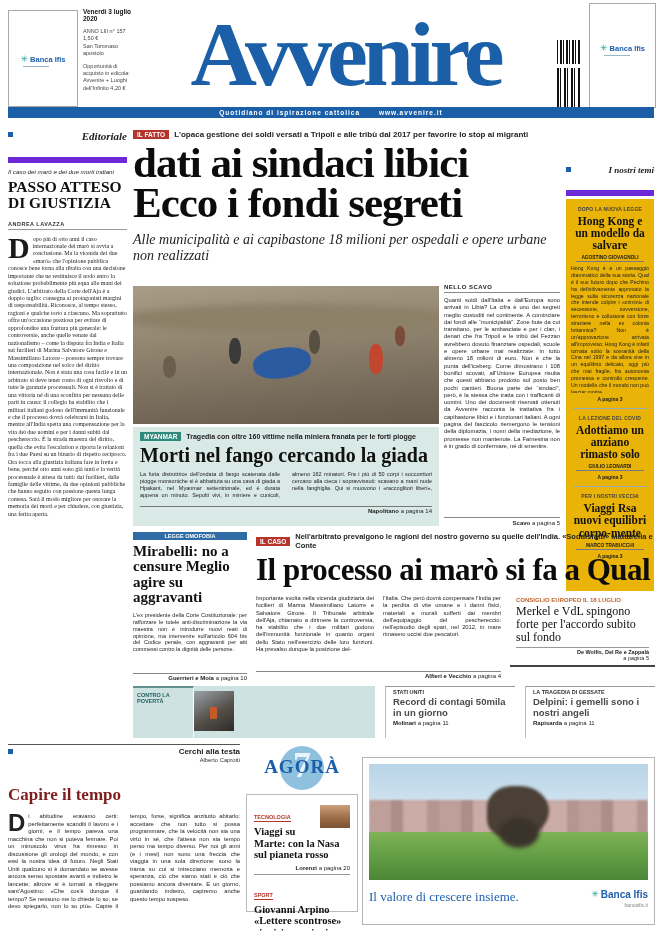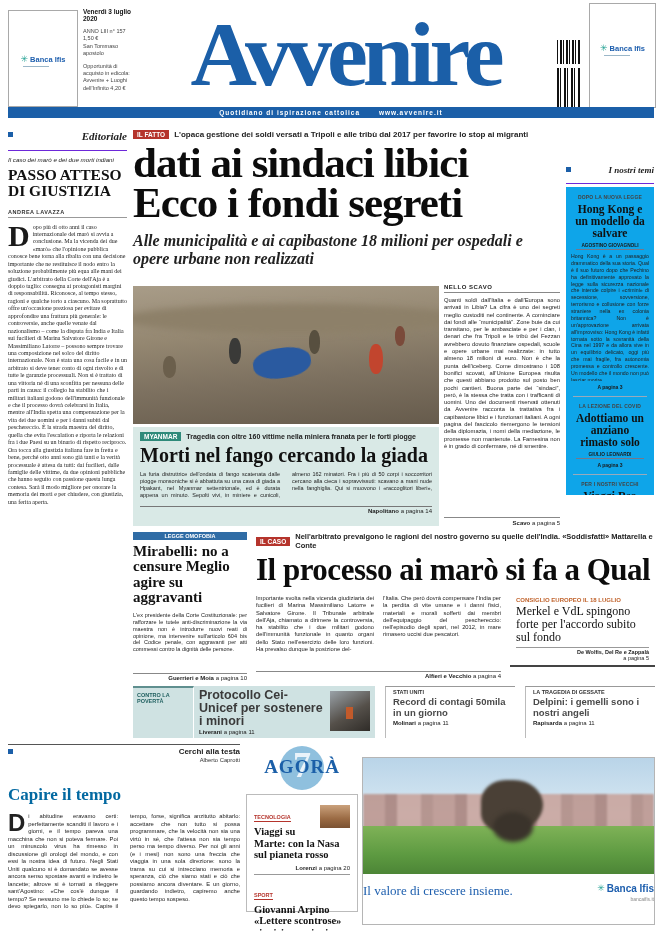--- a/index.html
+++ b/index.html
@@ -23,42 +23,42 @@
   .masthead{position:absolute;left:133px;top:8px;width:424px;text-align:center;
             font-size:92px;font-weight:bold;color:#1b5fa8;letter-spacing:-5px;line-height:1;}
   .barcode{position:absolute;left:557px;top:40px;width:23px;}
   .barcode .seg1{height:24px;background:repeating-linear-gradient(90deg,#111 0 1px,#fff 1px 3px,#111 3px 5px,#fff 5px 6px);}
   .barcode .seg2{margin-top:4px;height:40px;background:repeating-linear-gradient(90deg,#111 0 2px,#fff 2px 3px,#111 3px 4px,#fff 4px 7px);}
   .blue-bar{position:absolute;left:8px;top:107px;width:646px;height:11px;background:#1b5fa8;
             color:#fff;font-family:"Liberation Sans",sans-serif;font-size:6.5px;font-weight:bold;
             text-align:center;line-height:11px;letter-spacing:1px;}
   .blue-bar span{margin:0 8px;}
   
-  .section-head{position:relative;border-bottom:1px solid #6d28d9;padding-bottom:8px;text-align:right;
+  .section-head{position:relative;border-bottom:6px solid #6d28d9;padding-bottom:15px;text-align:right;
                 font-weight:bold;font-style:italic;font-size:11px;color:#222;}
   .sq{position:absolute;left:0;top:2px;width:5px;height:5px;background:#1b5fa8;}
   .kicker-row{display:flex;align-items:center;gap:5px;font-family:"Liberation Sans",sans-serif;}
   .kicker-label{color:#fff;font-size:6.5px;font-weight:bold;padding:1px 4px;white-space:nowrap;}
   .red{background:#b5342c;} .teal{background:#2e8a7a;} .blue{background:#2f6ca5;}
   .kicker-text{font-size:8px;font-weight:bold;color:#222;}
   .byline{font-family:"Liberation Sans",sans-serif;font-size:6px;text-align:right;color:#222;}
   .byline b{font-weight:bold;}
   .smallbody{font-family:"Liberation Sans",sans-serif;text-align:justify;color:#222;}
   
   .editorial{position:absolute;left:8px;top:130px;width:119px;}
   .ed-kicker{margin-top:5px;font-size:6.2px;font-style:italic;font-family:"Liberation Sans",sans-serif;}
   .ed-title{font-size:15.5px;font-weight:bold;line-height:1.05;margin-top:4px;color:#111;}
   .ed-author{margin-top:9px;font-family:"Liberation Sans",sans-serif;font-size:5.5px;font-weight:bold;
              color:#333;border-bottom:1px solid #999;padding-bottom:2px;letter-spacing:.5px;}
   .ed-body{margin-top:6px;font-size:6px;line-height:1.24;height:478px;overflow:hidden;}
   .dropcap{float:left;font-size:30px;line-height:.82;padding-right:3px;font-weight:bold;}
   
   .lead{position:absolute;left:133px;top:130px;width:427px;}
   .headline{font-size:43px;font-weight:bold;line-height:.94;letter-spacing:-1px;color:#0c0c0c;margin-top:4px;}
-  .subhead{margin-top:8px;font-size:16px;font-weight:bold;font-style:italic;color:#222;}
+  .subhead{margin-top:8px;font-size:14px;font-weight:normal;font-style:italic;color:#222;}
   
   .photo{position:absolute;left:133px;top:286px;width:306px;height:138px;overflow:hidden;
          background:linear-gradient(175deg,#a89c88 0%,#948771 35%,#7d7160 65%,#665b4c 100%);}
   .photo .ridge{position:absolute;left:-10px;top:18px;width:340px;height:30px;background:#8d8069;
                 border-radius:50%;filter:blur(3px);}
   .photo .blob{position:absolute;border-radius:45%;filter:blur(.4px);}
   
   .scavo{position:absolute;left:444px;top:284px;width:116px;height:242px;}
   .scavo-author{font-family:"Liberation Sans",sans-serif;font-size:6px;font-weight:bold;letter-spacing:.5px;
                 border-bottom:1px solid #888;padding-bottom:2px;color:#222;}
@@ -66,21 +66,21 @@
   .scavo-byline{position:absolute;bottom:0;left:0;right:0;border-top:1px solid #888;padding-top:2px;}
   
   .myanmar{position:absolute;left:133px;top:427px;width:306px;height:99px;background:#d9e9e6;
            padding:5px 7px;box-sizing:border-box;}
   .my-head{font-size:20px;font-weight:bold;color:#111;margin-top:3px;}
   .my-cols{margin-top:4px;column-count:2;column-gap:12px;font-size:5.5px;line-height:1.25;height:33px;overflow:hidden;}
   .my-byline{border-top:1px solid #777;margin-top:2px;padding-top:1px;}
   
   .rail{position:absolute;left:566px;top:130px;width:88px;margin-top:35px;}
   .rail .section-head{font-size:9px;}
-  .rail-box{margin-top:3px;background:#0ea5e9;padding:7px 5px 5px;box-sizing:border-box;height:308px;overflow:hidden;}
+  .rail-box{margin-top:3px;background:#eab308;padding:7px 5px 5px;box-sizing:border-box;height:392px;overflow:hidden;}
   .rail-kicker{font-family:"Liberation Sans",sans-serif;font-size:5px;font-weight:bold;color:#444;
                text-align:center;letter-spacing:.2px;}
   .rail-title{font-size:11.5px;font-weight:bold;text-align:center;line-height:1.05;margin-top:3px;color:#111;}
   .rail-author{margin-top:4px;text-align:center;font-family:"Liberation Sans",sans-serif;font-size:4.8px;
                font-weight:bold;border-bottom:1px solid #778;padding-bottom:1px;width:86%;margin-left:auto;margin-right:auto;}
   .rail-body{margin-top:3px;font-size:5.2px;line-height:1.32;height:128px;overflow:hidden;}
   .rail-pageref{text-align:center;font-family:"Liberation Sans",sans-serif;font-size:5px;font-weight:bold;margin-top:3px;}
   .rail-div{border-top:1px solid #9ab;margin:6px 2px;}
   
   .omofobia{position:absolute;left:133px;top:532px;width:114px;height:150px;}
@@ -113,41 +113,41 @@
   .strip-photo::after{content:"";position:absolute;left:16px;top:16px;width:7px;height:12px;background:#c25a2a;}
   .strip-box{flex:1;border-top:1px solid #999;border-left:1px solid #bbb;padding:2px 7px;}
   .strip-kicker{font-size:5.5px;font-weight:bold;color:#333;}
   .strip-title{font-size:9.5px;font-weight:bold;color:#4a4a4a;line-height:1.12;margin-top:2px;}
   .strip-byline{margin-top:2px;text-align:left;}
   
   .bottomleft{position:absolute;left:8px;top:744px;width:232px;}
   .bl-head{position:relative;border-top:1px solid #555;padding-top:2px;text-align:right;}
   .bl-rubric{font-family:"Liberation Sans",sans-serif;font-weight:bold;font-size:8px;color:#222;}
   .bl-author{font-family:"Liberation Sans",sans-serif;font-size:5.8px;color:#333;margin-top:1px;}
-  .bl-title{font-size:17px;font-weight:bold;color:#0369a1;margin-top:22px;}
+  .bl-title{font-size:17px;font-weight:bold;color:#7f1d1d;margin-top:22px;}
   .bl-body{margin-top:8px;column-count:2;column-gap:12px;font-size:5.8px;line-height:1.3;height:116px;overflow:hidden;}
   
   .agora{position:absolute;left:246px;top:744px;width:112px;}
   .agora-logohold{position:relative;height:48px;}
   .agora-circle{position:absolute;left:34px;top:2px;width:44px;height:44px;border-radius:50%;background:#8fc0de;}
   .agora-num{position:absolute;left:34px;top:0px;width:44px;text-align:center;font-size:36px;font-weight:bold;
              color:#eaf3fa;line-height:1.2;}
   .agora-word{position:absolute;left:0;top:12px;width:100%;text-align:center;font-size:19px;font-weight:bold;
               color:#1b5fa8;letter-spacing:1px;}
   .agora-box{border:1px solid #bbb;margin-top:2px;padding:10px 7px 6px;height:118px;box-sizing:border-box;}
   .ag-label{display:inline-block;color:#b5342c;font-family:"Liberation Sans",sans-serif;font-size:5.5px;
             font-weight:bold;border-bottom:1px solid #b5342c;padding-bottom:1px;}
   .ag-photo{float:right;width:30px;height:23px;margin-left:4px;
             background:linear-gradient(#caa17c 0%,#9a6a43 60%,#7b5233 100%);}
   .ag-title{font-size:10.5px;font-weight:bold;line-height:1.1;margin-top:3px;color:#111;clear:none;}
   .ag-byline{margin-top:4px;border-bottom:1px solid #999;padding-bottom:3px;}
   .ag-item2{margin-top:8px;}
   
   .bottomad{position:absolute;left:362px;top:757px;width:293px;height:168px;border:1px solid #b5b5b5;
-            background:#fff;padding:0;box-sizing:border-box;}
+            background:#fff;padding:6px;box-sizing:border-box;}
   .ad-image{position:relative;height:116px;overflow:hidden;
             background:linear-gradient(#b9d4e8 0%,#d9e9f3 50%,#cfe3ef 58%);}
   .ad-grass{position:absolute;left:0;right:0;bottom:0;height:48px;
             background:linear-gradient(#7fb257 0%,#5d9a41 60%,#4c8536 100%);}
   .ad-town{position:absolute;left:0;right:0;top:36px;height:34px;opacity:.85;filter:blur(1px);
            background:repeating-linear-gradient(90deg,#bc938b 0 22px,#a87f78 22px 34px,#c9a29a 34px 58px,#b08880 58px 70px);}
   .ad-hand{position:absolute;left:118px;top:22px;width:62px;height:52px;background:#4a4036;
            border-radius:46% 54% 60% 40%;filter:blur(1.5px);}
   .ad-hand2{position:absolute;left:130px;top:54px;width:40px;height:30px;background:#3a332b;
             border-radius:50%;filter:blur(2px);}
@@ -313,26 +313,20 @@
       </div>
     </div>
     <div class="byline maro-byline">
       <b>Alfieri e Vecchio</b> <span>a pagina 4</span>
     </div>
   </div>
 
   <div class="strip">
     <div class="strip-box1">
       <div class="strip-label">CONTRO LA POVERTÀ</div>
-      <div class="strip-main">
-        <div class="strip-title1">Protocollo Cei-Unicef per sostenere i minori</div>
-        <div class="byline strip-byline">
-          <b>Liverani</b> <span>a pagina 11</span>
-        </div>
-      </div>
       <div class="strip-photo"></div>
     </div>
     <div class="strip-box">
       <div class="strip-kicker">STATI UNITI</div>
       <div class="strip-title">Record di contagi 50mila in un giorno</div>
       <div class="byline strip-byline">
         <b>Molinari</b> <span>a pagina 11</span>
       </div>
     </div>
     <div class="strip-box">

